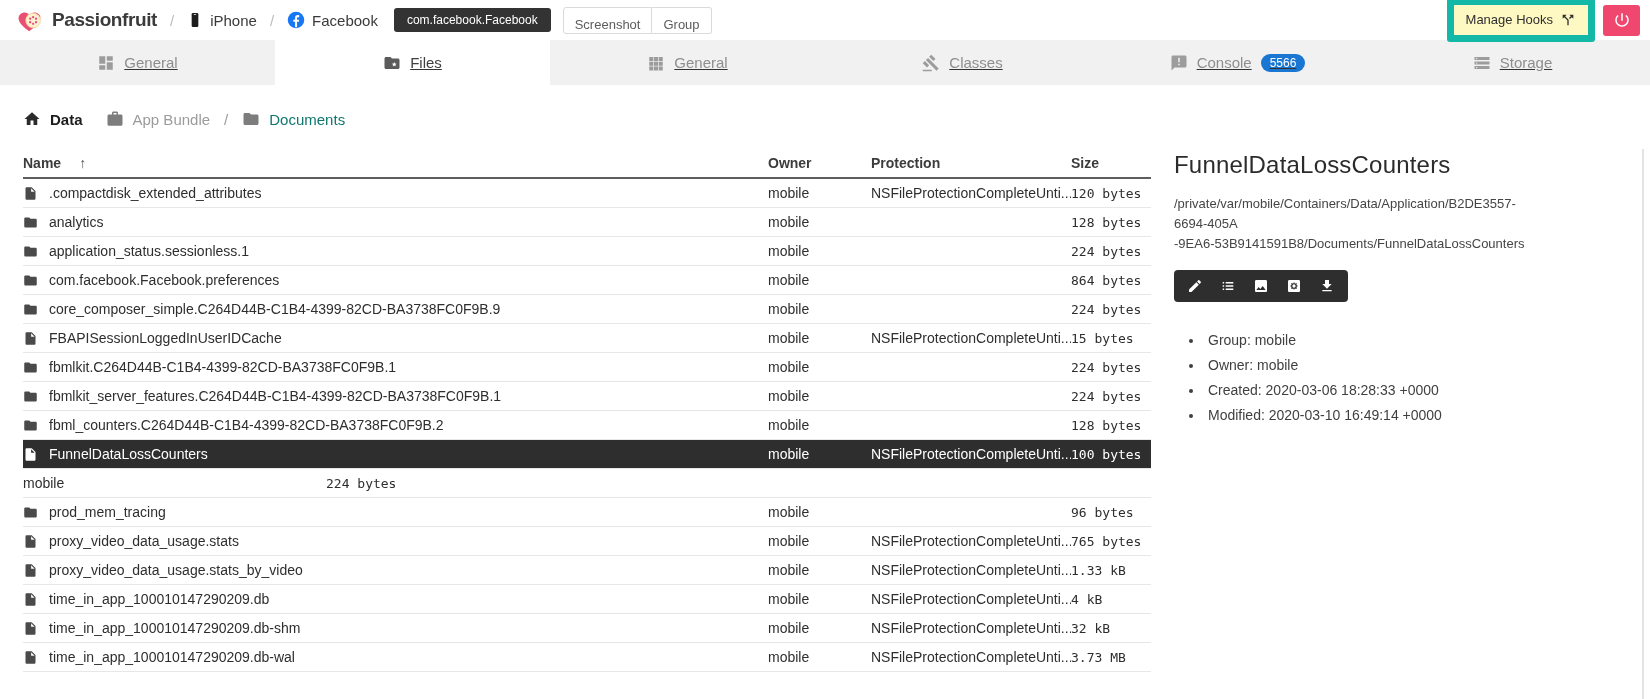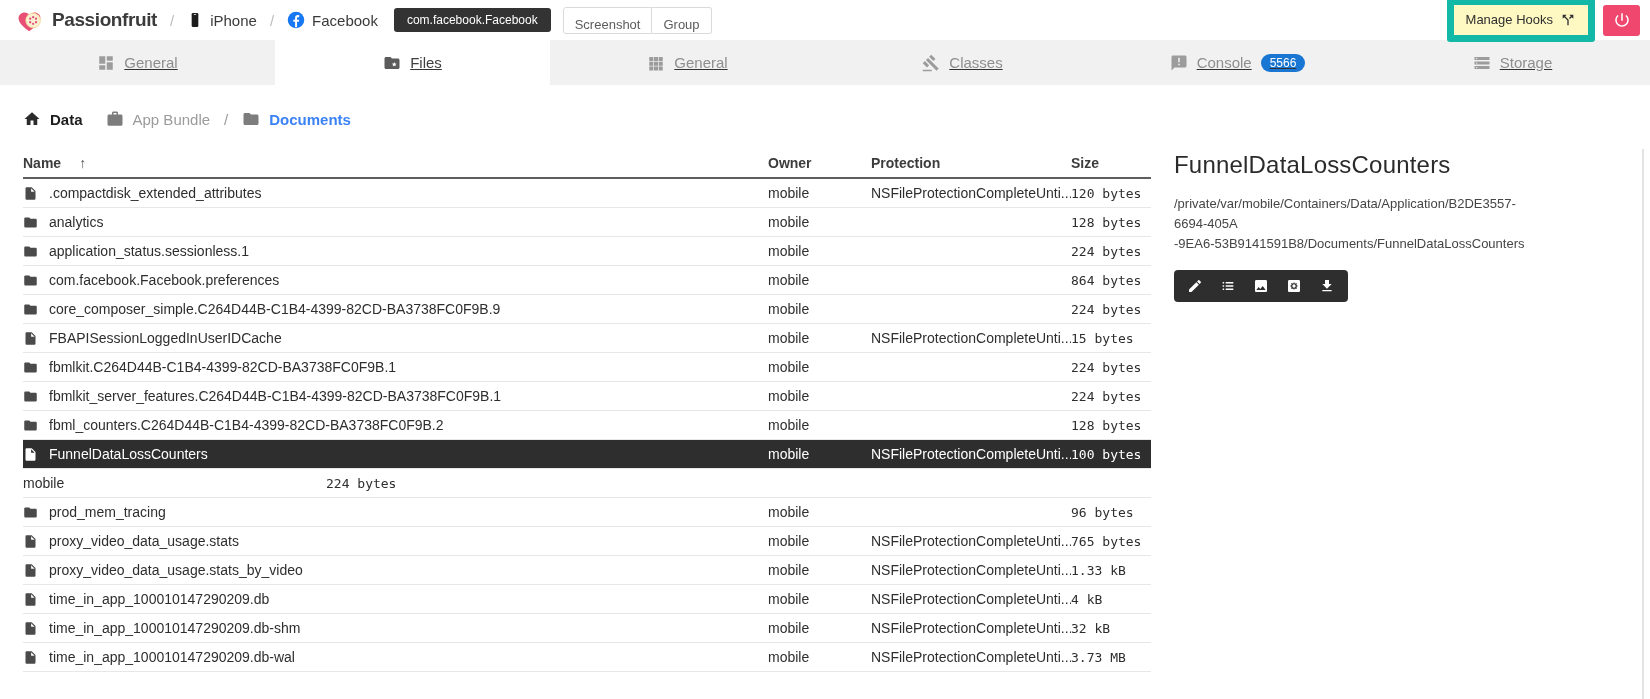--- a/index.html
+++ b/index.html
@@ -35,21 +35,21 @@
   .tab.active { background:#fff; color:#3f3f3f; }
   .tab-badge { background:var(--badge,#1976d2); color:#fff; font-size:12px; border-radius:10px;
     padding:3px 9px; line-height:1; }
 
   
   .pathbar { height:64px; display:flex; align-items:center; gap:9px; padding:4px 0 0 23px; font-size:15px; }
   .pathbar .root { display:flex; align-items:center; gap:9px; cursor:pointer; }
   .pathbar .root.current { font-weight:700; color:#1d1d1d; }
   .pathbar .root.other { color:#9b9b9b; margin-left:14px; }
   .path-sep { color:#9b9b9b; margin:0 5px; }
-  .path-seg { display:flex; align-items:center; gap:9px; color:#3b82f6; cursor:pointer;font-weight:bold; }
+  .path-seg { display:flex; align-items:center; gap:9px; color:#0f766e; cursor:pointer; }
   .g-icon { color:#2b2b2b; }
   .mut-icon { color:#7d7d7d; }
 
   
   .content { display:flex; padding-left:23px; position:relative; }
   .filetable { width:1128px; }
   .thead { display:flex; align-items:center; height:30px; border-bottom:2px solid #5e5e5e;
     font-size:14px; font-weight:700; color:#3c3c3c; }
   .sort-arrow { font-weight:400; color:#555; margin-left:7px; font-size:14px; }
   .row { display:flex; align-items:center; height:29px; border-bottom:1px solid #e7e7e7;
@@ -459,15 +459,21 @@
           <circle cx="12" cy="12" r="3.4" fill="none" stroke="#2e2e2e" stroke-width="1.8"></circle>
           <path d="M12 6.6v2M12 15.4v2M6.6 12h2M15.4 12h2M8.2 8.2l1.4 1.4M14.4 14.4l1.4 1.4M15.8 8.2l-1.4 1.4M9.6 14.4l-1.4 1.4" stroke="#2e2e2e" stroke-width="1.6"></path>
         </svg>
       </button>
       <button class="tb">
         <svg class="icon16" viewBox="0 0 24 24" fill="currentColor">
           <path d="M19 9h-4V3H9v6H5l7 7 7-7zM5 18v2h14v-2H5z"></path>
         </svg>
       </button>
     </div>
+    <ul class="detail-attrs">
+      <li>Group: mobile</li>
+      <li>Owner: mobile</li>
+      <li>Created: 2020-03-06 18:28:33 +0000</li>
+      <li>Modified: 2020-03-10 16:49:14 +0000</li>
+    </ul>
   </div>
   <div class="scroll-rule"></div>
 </div>
 
 </body></html>

